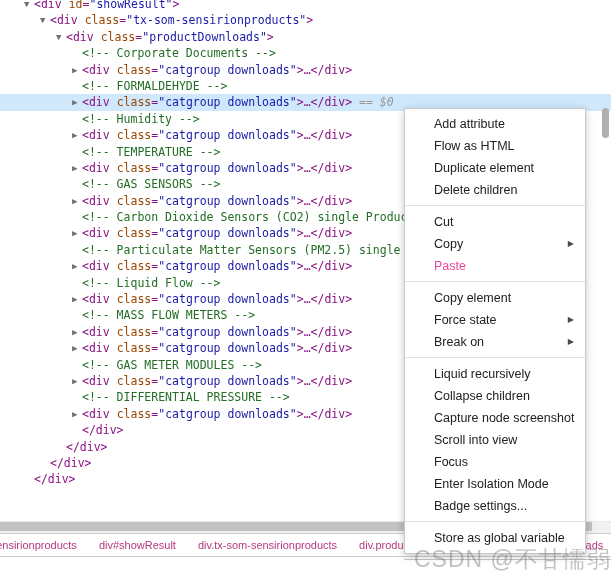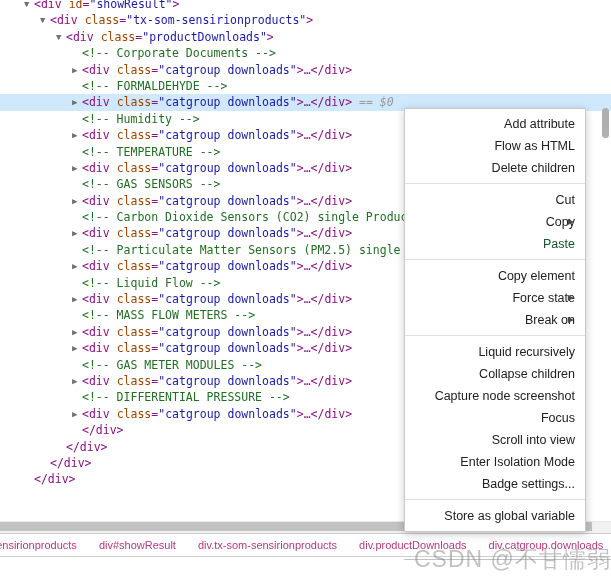--- a/index.html
+++ b/index.html
@@ -147,23 +147,22 @@
     color: #202124;
     z-index: 50;
   }
   .menu-item {
     position: relative;
     height: 22px;
     line-height: 22px;
     padding: 0 10px 0 29px;
     white-space: nowrap;
     cursor: default;
-    text-align: right;
-  }
-  .menu-item.disabled { color: #14532d; }
+  }
+  .menu-item.disabled { color: #ec4899; }
   .menu-item .submenu-arrow {
     position: absolute;
     right: 11px;
     top: 0;
     line-height: 22px;
     font-size: 8px;
     color: #4a4a4a;
   }
   .menu-sep {
     height: 1px;
@@ -249,35 +248,36 @@
       <span class="crumb" style="margin-left: -46px;">tx-som-sensirionproducts</span>
       <span class="crumb">div#showResult</span>
       <span class="crumb">div.tx-som-sensirionproducts</span>
       <span class="crumb">div.productDownloads</span>
       <span class="crumb">div.catgroup.downloads</span>
     </div>
 
   <div id="context-menu">
       <div class="menu-item"><span>Add attribute</span></div>
       <div class="menu-item"><span>Flow as HTML</span></div>
+      <div class="menu-item"><span>Duplicate element</span></div>
       <div class="menu-item"><span>Delete children</span></div>
       <div class="menu-sep"></div>
       <div class="menu-item"><span>Cut</span></div>
       <div class="menu-item"><span>Copy</span><span class="submenu-arrow">▶</span></div>
       <div class="menu-item disabled"><span>Paste</span></div>
       <div class="menu-sep"></div>
       <div class="menu-item"><span>Copy element</span></div>
       <div class="menu-item"><span>Force state</span><span class="submenu-arrow">▶</span></div>
       <div class="menu-item"><span>Break on</span><span class="submenu-arrow">▶</span></div>
       <div class="menu-sep"></div>
       <div class="menu-item"><span>Liquid recursively</span></div>
       <div class="menu-item"><span>Collapse children</span></div>
       <div class="menu-item"><span>Capture node screenshot</span></div>
+      <div class="menu-item"><span>Scroll into view</span></div>
       <div class="menu-item"><span>Focus</span></div>
-      <div class="menu-item"><span>Scroll into view</span></div>
       <div class="menu-item"><span>Enter Isolation Mode</span></div>
       <div class="menu-item"><span>Badge settings...</span></div>
       <div class="menu-sep"></div>
       <div class="menu-item"><span>Store as global variable</span></div>
     </div>
 
   <div id="watermark">
     <div id="watermark-rule"></div>
     <div id="watermark-text">CSDN @不甘懦弱</div>
   </div>

